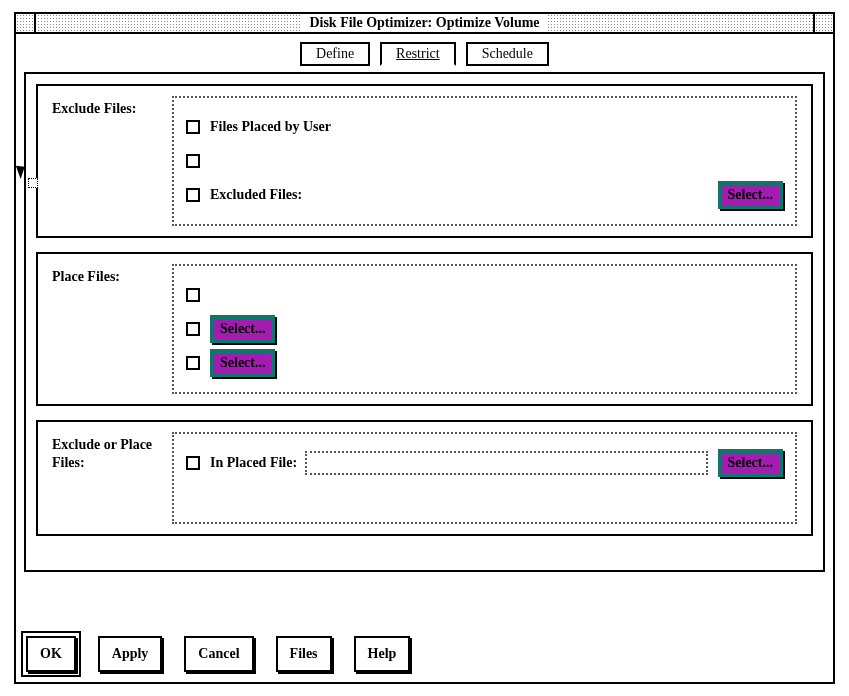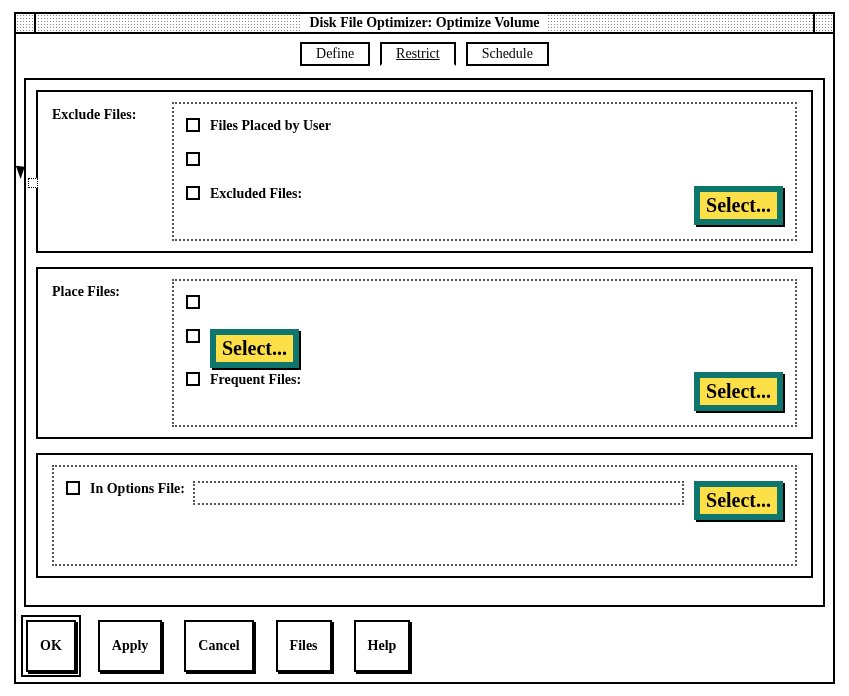--- a/index.html
+++ b/index.html
@@ -55,21 +55,21 @@
     position: absolute;
     left: 0; right: 0;
     top: 20px; bottom: 0;
     padding: 6px 8px 8px 8px;
   }
   
   .tabrow {
     display: flex;
     justify-content: center;
     gap: 10px;
-    margin-bottom: 14px;
+    margin-bottom: 8px;
   }
   .tab {
     border: 2px solid #000;
     padding: 2px 14px;
     font-size: 14px;
     background: #fff;
     position: relative;
     top: 2px;
     cursor: default;
   }
@@ -103,20 +103,21 @@
     padding-top: 4px;
   }
   .section .inner {
     flex: 1;
     
     border: 2px dotted #555;
     padding: 10px 12px 10px 12px;
   }
   .row {
     display: flex;
+    align-items: center;
     min-height: 30px;
     margin: 4px 0;
   }
   .row .chk {
     width: 14px; height: 14px;
     border: 2px solid #000;
     margin-right: 10px;
     flex-shrink: 0;
     display: inline-block;
     background: #fff;
@@ -129,42 +130,42 @@
   }
   .row .textfield {
     flex: 1;
     height: 24px;
     margin-left: 8px;
     margin-right: 10px;
     border: 2px dotted #555;
     background: #fff;
   }
   .selectbtn {
-    border: 6px solid #0f766e;
+    border: 4px solid #0f766e;
     box-shadow: 2px 2px 0 #000;
     padding: 2px 6px;
     font-weight: bold;
-    font-size: 20px;
-    background: #fde047;
+    font-size: 14px;
+    background: #a21caf;
     cursor: default;
     white-space: nowrap;
   }
   
   .btnrow {
     position: absolute;
     left: 10px;
     bottom: 10px;
     display: flex;
     gap: 22px;
     align-items: center;
   }
   .btn {
     border: 2px solid #000;
     box-shadow: 2px 2px 0 #000;
-    padding: 16px 12px;
+    padding: 8px 12px;
     font-weight: bold;
     font-size: 14px;
     background: #fff;
     cursor: default;
   }
   .btn.default {
     outline: 2px solid #000;
     outline-offset: 3px;
   }
   
@@ -240,31 +241,31 @@
         <div class="inner">
           <div class="row">
             <span class="chk"></span>
           </div>
           <div class="row">
             <span class="chk"></span>
             <span class="selectbtn">Select...</span>
           </div>
           <div class="row">
             <span class="chk"></span>
-            <span class="rowlabel">Frequent Files:</span>
             <span class="selectbtn">Select...</span>
           </div>
         </div>
       </div>
 
       <div class="section last">
+        <div class="label">Exclude or Place Files:</div>
         <div class="inner" style="padding-bottom:40px;">
           <div class="row">
             <span class="chk"></span>
-            <span class="rowlabel" style="flex:0 0 auto;">In Options File:</span>
+            <span class="rowlabel" style="flex:0 0 auto;">In Placed File:</span>
             <span class="textfield"></span>
             <span class="selectbtn">Select...</span>
           </div>
         </div>
       </div>
 
     </div>
 
     <div class="btnrow">
       <div class="btn default">OK</div>

